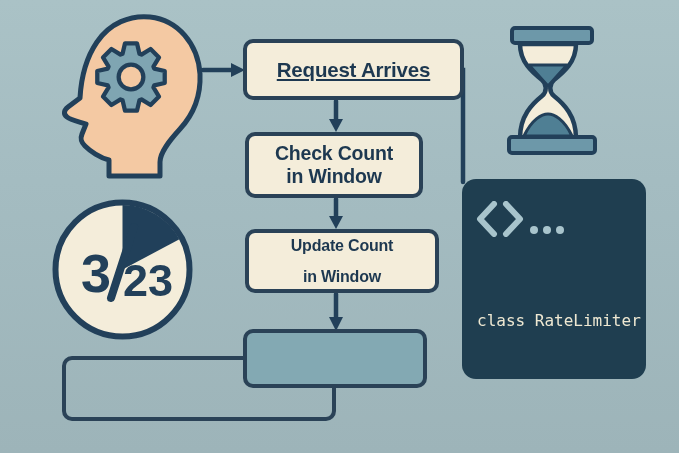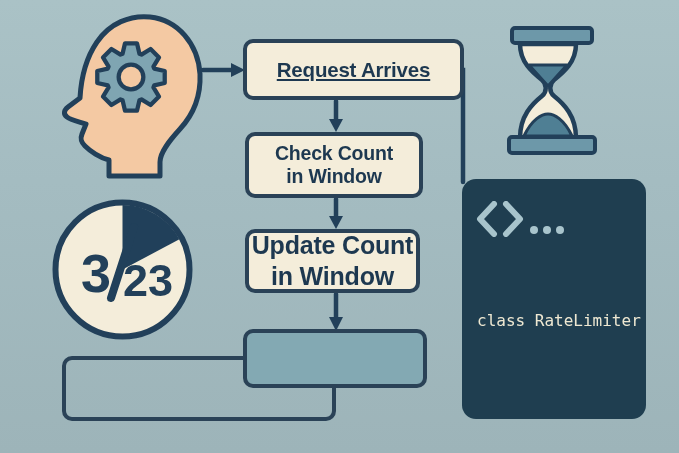--- a/index.html
+++ b/index.html
@@ -30,35 +30,35 @@
   
   .flow-box{
     position:absolute;z-index:2;box-sizing:border-box;
     background:var(--box-fill-cream);
     border:4px solid #2a4257;border-radius:10px;
     display:flex;flex-direction:column;align-items:center;justify-content:center;
     color:#1d3850;font-weight:bold;text-align:center;letter-spacing:-0.2px;
   }
   #box-request{left:243px;top:39px;width:221px;height:61px;font-size:20.5px;text-decoration:underline;}
   #box-check{left:245px;top:132px;width:178px;height:66px;font-size:19.5px;line-height:23px;}
-  #box-update{left:245px;top:229px;width:175px;height:64px;font-size:25px;line-height:23px;gap:8px;}
+  #box-update{left:245px;top:229px;width:194px;height:64px;font-size:16px;line-height:23px;gap:8px;}
   
   #outline-rect{
     position:absolute;z-index:2;box-sizing:border-box;
     left:62px;top:356px;width:274px;height:65px;
     border:4px solid #2a4257;border-radius:10px;background:transparent;
   }
   #filled-rect{
     position:absolute;z-index:3;box-sizing:border-box;
     left:243px;top:329px;width:184px;height:59px;
     border:4px solid #2a4257;border-radius:10px;background:var(--result-box-fill);
   }
   
   #code-panel{
-    position:absolute;z-index:2;left:462px;top:179px;width:184px;height:240px;
+    position:absolute;z-index:2;left:462px;top:179px;width:184px;height:200px;
     background:var(--code-panel-bg);border-radius:14px;box-sizing:border-box;
   }
   #code-icon{position:absolute;left:12px;top:22px;}
   #code-lines{
     position:absolute;left:15px;top:74px;right:4px;
     font-family:"DejaVu Sans Mono", monospace;font-size:16px;line-height:27px;
     color:var(--code-text-cream);white-space:pre;
   }
   .head-fill{fill:var(--head-peach);stroke:var(--outline-navy);}
   .gear-fill{fill:var(--gear-blue);stroke:var(--outline-navy);}

